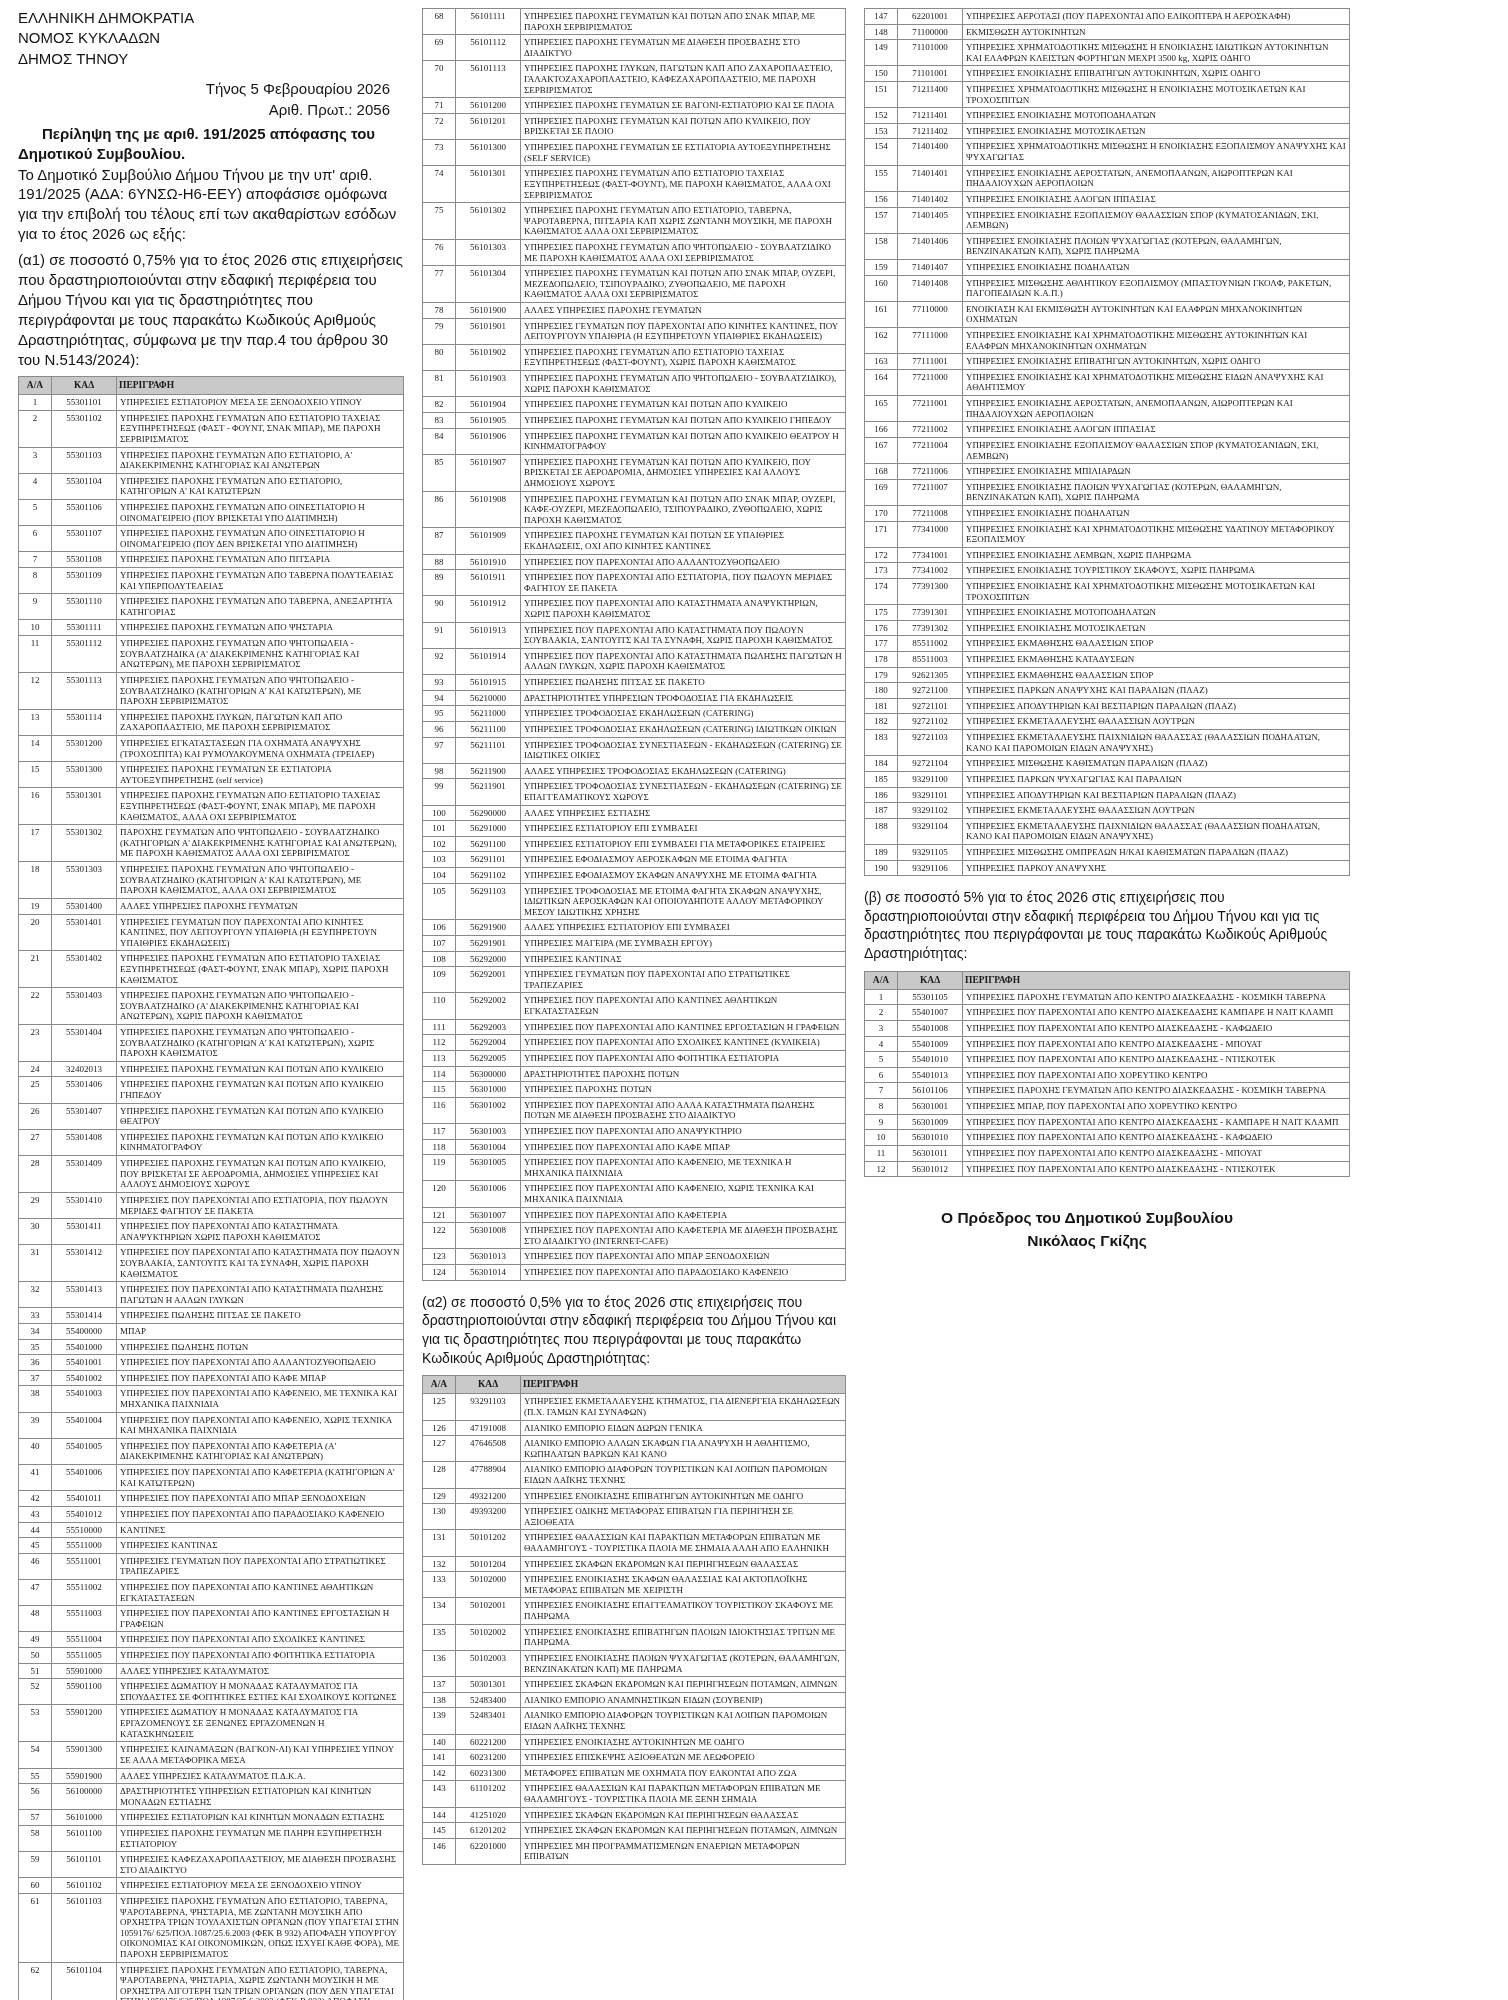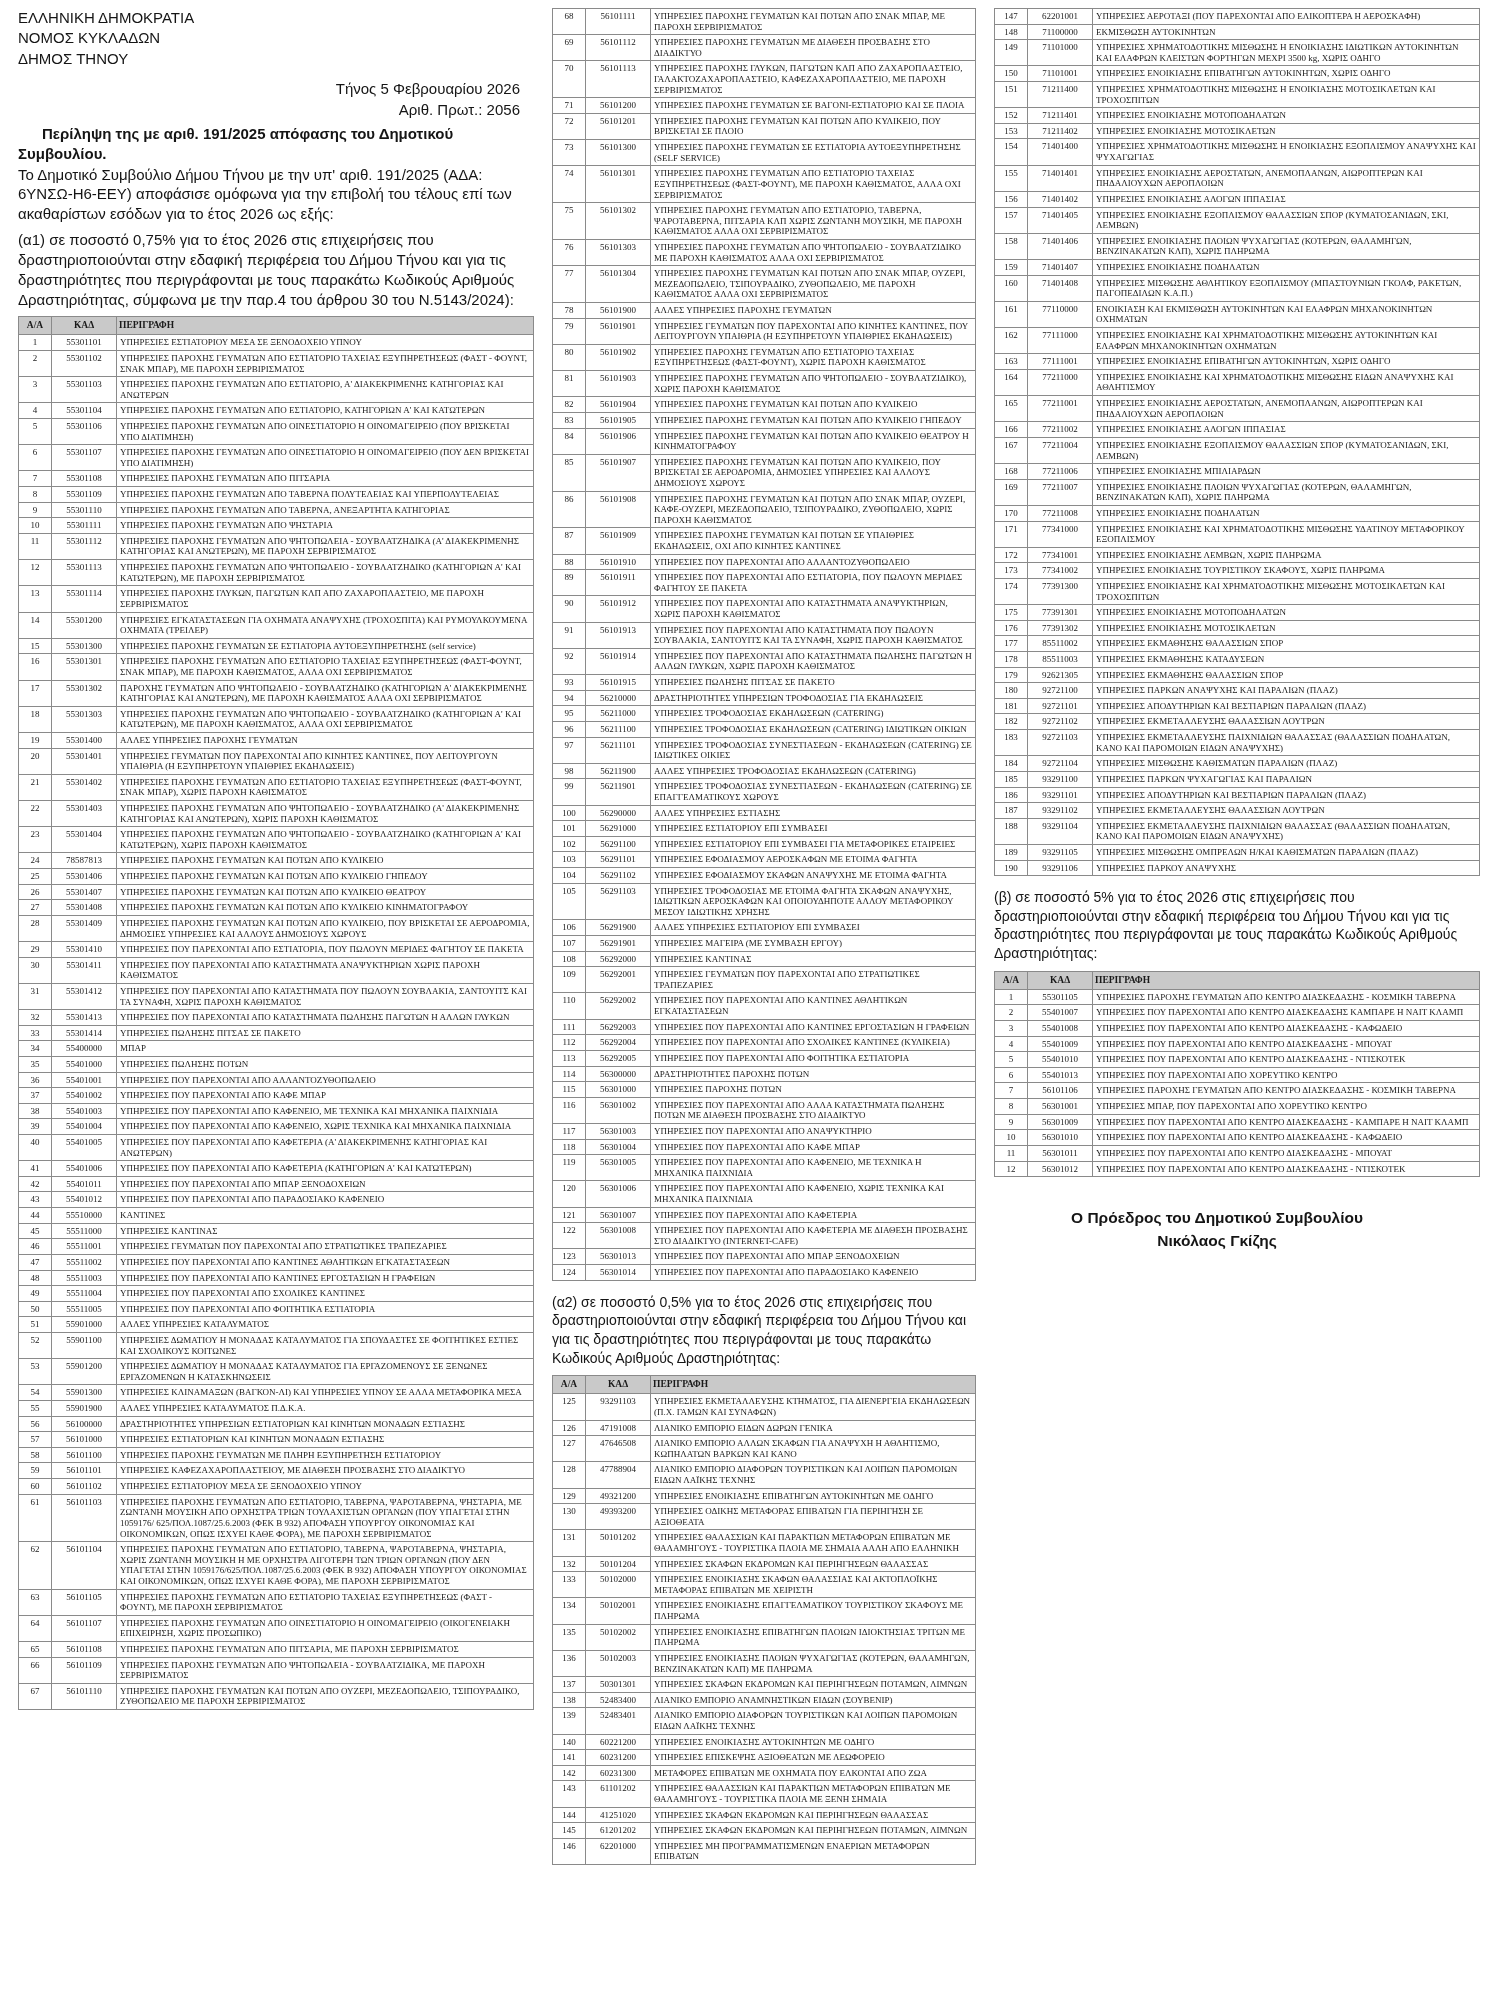--- a/index.html
+++ b/index.html
@@ -10,21 +10,21 @@
     background: #ffffff;
     box-sizing: border-box;
     padding: 8px 12px 0 18px;
     display: flex;
     gap: 18px;
     overflow: hidden;
     color: #151515;
     font-family: "Liberation Sans", sans-serif;
   }
   .col { flex: 0 0 auto; }
-  .col-1 { width: 516px; }
+  .col-1 { width: 386px; }
   .col-2 { width: 424px; }
   .col-3 { width: 486px; }
 
   
   .gov-block { font-size: 15px; line-height: 1.36; }
   .meta-block { text-align: right; padding-right: 14px; font-size: 15px; line-height: 1.36; margin-top: 10px; }
   .doc-title { font-size: 15px; font-weight: bold; margin: 4px 0 0 0; text-indent: 24px; line-height: 1.32; }
   .para { font-size: 15px; line-height: 1.33; margin: 0 0 6px 0; }
   .para.first { margin-top: 1px; }
 
@@ -197,21 +197,21 @@
             <td class="c-kad">55301403</td>
             <td class="c-desc">ΥΠΗΡΕΣΙΕΣ ΠΑΡΟΧΗΣ ΓΕΥΜΑΤΩΝ ΑΠΟ ΨΗΤΟΠΩΛΕΙΟ - ΣΟΥΒΛΑΤΖΗΔΙΚΟ (Α' ΔΙΑΚΕΚΡΙΜΕΝΗΣ ΚΑΤΗΓΟΡΙΑΣ ΚΑΙ ΑΝΩΤΕΡΩΝ), ΧΩΡΙΣ ΠΑΡΟΧΗ ΚΑΘΙΣΜΑΤΟΣ</td>
           </tr>
           <tr>
             <td class="c-aa">23</td>
             <td class="c-kad">55301404</td>
             <td class="c-desc">ΥΠΗΡΕΣΙΕΣ ΠΑΡΟΧΗΣ ΓΕΥΜΑΤΩΝ ΑΠΟ ΨΗΤΟΠΩΛΕΙΟ - ΣΟΥΒΛΑΤΖΗΔΙΚΟ (ΚΑΤΗΓΟΡΙΩΝ Α' ΚΑΙ ΚΑΤΩΤΕΡΩΝ), ΧΩΡΙΣ ΠΑΡΟΧΗ ΚΑΘΙΣΜΑΤΟΣ</td>
           </tr>
           <tr>
             <td class="c-aa">24</td>
-            <td class="c-kad">78587813</td>
+            <td class="c-kad">32402013</td>
             <td class="c-desc">ΥΠΗΡΕΣΙΕΣ ΠΑΡΟΧΗΣ ΓΕΥΜΑΤΩΝ ΚΑΙ ΠΟΤΩΝ ΑΠΟ ΚΥΛΙΚΕΙΟ</td>
           </tr>
           <tr>
             <td class="c-aa">25</td>
             <td class="c-kad">55301406</td>
             <td class="c-desc">ΥΠΗΡΕΣΙΕΣ ΠΑΡΟΧΗΣ ΓΕΥΜΑΤΩΝ ΚΑΙ ΠΟΤΩΝ ΑΠΟ ΚΥΛΙΚΕΙΟ ΓΗΠΕΔΟΥ</td>
           </tr>
           <tr>
             <td class="c-aa">26</td>
             <td class="c-kad">55301407</td>

